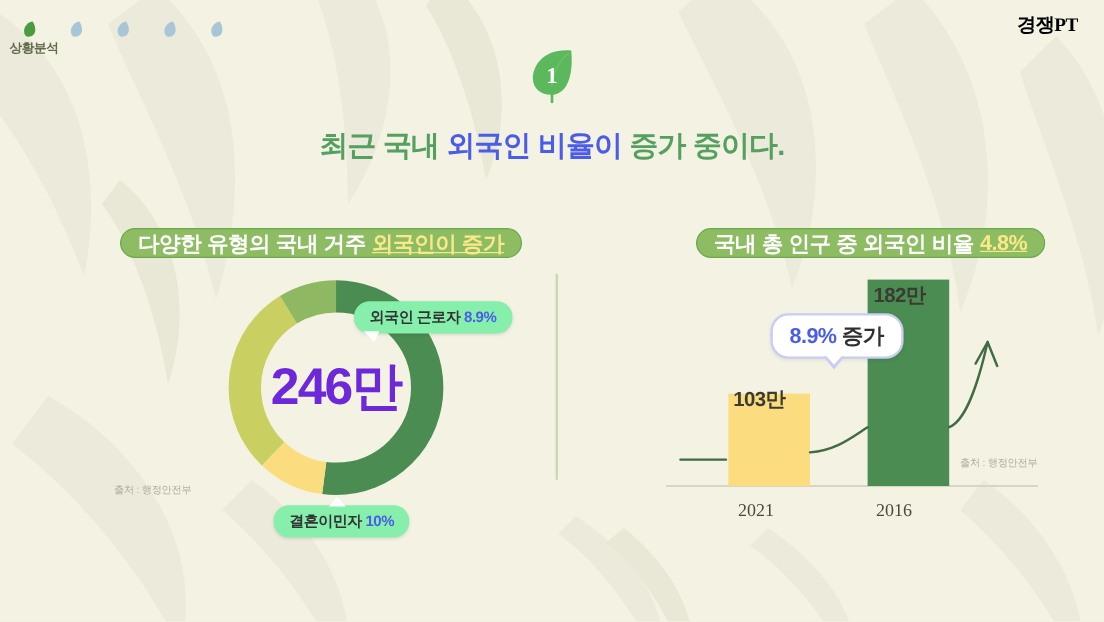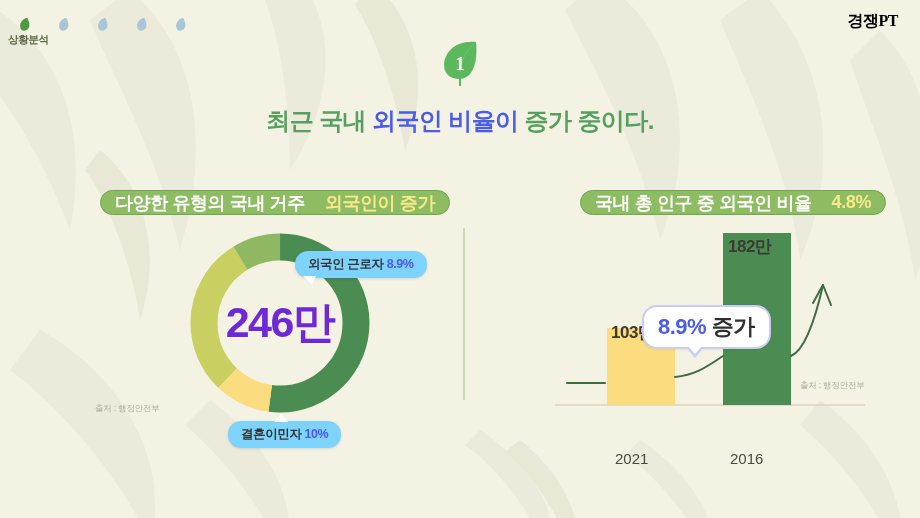--- a/index.html
+++ b/index.html
@@ -61,21 +61,21 @@
 
   
   .pill {
     position:absolute; height:25px; border-radius:13px;
     background:#8dbc63; border:1.5px solid #6ba84e;
     display:flex; align-items:center; justify-content:center;
     padding:0 14px; white-space:nowrap;
     font-size:18px; font-weight:bold; color:#ffffff;
     letter-spacing:-0.4px;
   }
-  .pill .accent { color:#fbe88a; margin-left:20px; }
+  .pill .accent { color:#fbe88a; margin-left:5px;text-decoration:underline; }
   #pill-left  { left:100px;  top:190px; }
   #pill-right { left:580px;  top:190px; }
 
   
   .divider {
     position:absolute; left:463px; top:228px;
     width:2px; height:172px;
     background:#cbd8b4; border-radius:1px;
   }
 
@@ -84,21 +84,21 @@
   .donut-wrap svg { width:100%; height:100%; display:block; }
   .donut-center {
     position:absolute; left:0; top:0; width:210px; height:210px;
     display:flex; align-items:center; justify-content:center;
     font-size:43px; font-weight:bold; color:#6d28d9;
     letter-spacing:-1.5px; pointer-events:none;
   }
 
   
   .tooltip {
-    position:absolute; background:#7dd3fc; border-radius:13px;
+    position:absolute; background:#86efac; border-radius:13px;
     padding:5px 13px; white-space:nowrap;
     font-size:12.5px; font-weight:bold; color:#333333;
     letter-spacing:-0.4px;
     box-shadow:0 1px 3px rgba(0,0,0,0.12);
   }
   .tooltip .val { color:#4a5ce8; font-weight:bold; margin-left:3px; }
   .tooltip .tail {
     position:absolute; width:0; height:0;
   }
   #tip-worker { left:295px; top:251px; }
@@ -130,35 +130,33 @@
   .bar-val {
     position:absolute; font-size:17px; font-weight:bold;
     color:#3b3b33; letter-spacing:-0.5px; white-space:nowrap;margin-top:10px;
   }
   #bar-val-2021 { left:611px; top:311px; }
   #bar-val-2022 { left:728px; top:225px; }
 
   .bar-cat {
     position:absolute; font-size:15px; color:#4a4a3f;
     letter-spacing:0px; white-space:nowrap;
-    font-family:Liberation Sans, sans-serif;
-    margin-top:32px;
+    font-family:Liberation Serif, serif;
   }
   #bar-cat-2021 { left:615px; top:418px; }
   #bar-cat-2022 { left:730px; top:418px; }
 
   
   #growth-callout {
     position:absolute; left:642px; top:261px;
     background:#ffffff; border:2px solid #c9ccf5;
     border-radius:15px; padding:5px 14px;
-    font-size:22px; font-weight:bold; color:#2f2f2f;
+    font-size:18px; font-weight:bold; color:#2f2f2f;
     letter-spacing:-0.5px; white-space:nowrap;
     box-shadow:0 1px 3px rgba(0,0,0,0.06);
-    margin-top:44px;
   }
   #growth-callout .pct { color:#4a5ce8; }
   #growth-callout .tail-o {
     position:absolute; left:42px; bottom:-11px; width:0; height:0;
     border-left:9px solid transparent;
     border-right:9px solid transparent;
     border-top:11px solid #c9ccf5;
   }
   #growth-callout .tail-i {
     position:absolute; left:44px; bottom:-7px; width:0; height:0;

